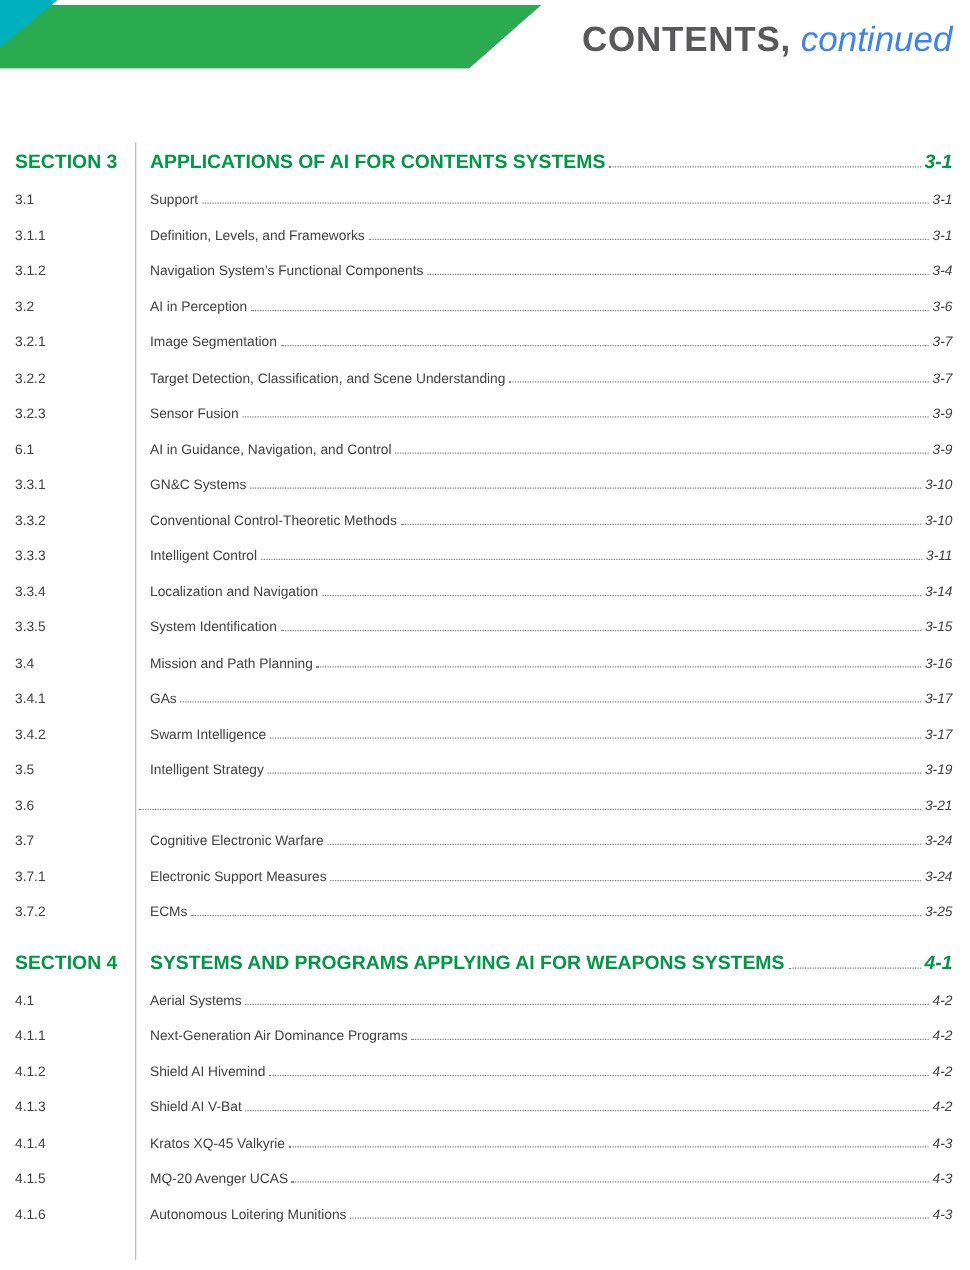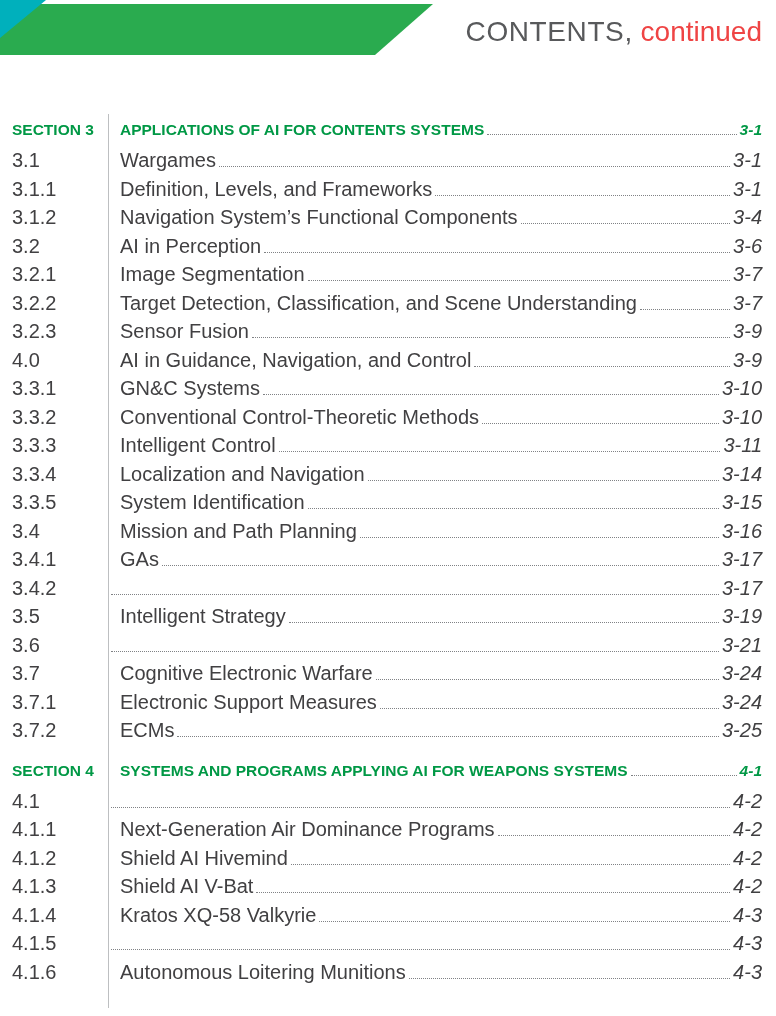--- a/index.html
+++ b/index.html
@@ -24,32 +24,32 @@
     position: absolute; top: 0; left: 0;
     width: 46px; height: 38px;
     background: var(--accent-teal, #00b0bc);
     clip-path: polygon(0 0, 100% 0, 0 100%);
     z-index: 2;
   }
   .title {
     position: absolute; top: 16px; right: 14px;
     font-size: 28px; line-height: 32px; white-space: nowrap;
   }
-  .title-bold { font-weight: normal; color: var(--title-gray, #58595b); letter-spacing: 0.6px; }
-  .title-italic { font-weight: 400; color: #ef4444; text-align: right; }
+  .title-bold { font-weight: bold; color: var(--title-gray, #58595b); letter-spacing: 0.6px; }
+  .title-italic { font-style: italic; font-weight: 400; color: #3b82f6; text-align: right; }
 
   
   .toc { position: relative; height: 954px; padding: 52px 14px 16px 10px; }
   .divider {
     position: absolute; left: 108px; top: 52px; bottom: 8px;
     width: 1px; background: var(--divider-gray, #bdbfc1);
   }
   .toc-section + .toc-section { margin-top: 10px; }
 
-  .toc-row { display: flex; align-items: baseline; font-size: 20px; line-height: 28.5px; }
+  .toc-row { display: flex; align-items: baseline; font-size: 11px; line-height: 28.5px; }
   .section-row {
     font-size: 15.5px; line-height: 32px; font-weight: bold;
     color: var(--heading-green, #009845);
   }
   .col-num { flex: 0 0 98px; padding-left: 2px; white-space: nowrap; }
   .col-title { padding-left: 12px; white-space: nowrap; }
   .dots {
     flex: 1 1 auto; min-width: 14px;
     margin: 0 3px 0 3px;
     border-bottom: 1.6px dotted var(--dots-gray, #808285);
@@ -72,21 +72,21 @@
     <div id="toc-sections">
         <section class="toc-section">
           <div class="toc-row section-row">
             <span class="col-num">SECTION 3</span>
             <span class="col-title">APPLICATIONS OF AI FOR CONTENTS SYSTEMS</span>
             <span class="dots"></span>
             <span class="col-page">3-1</span>
           </div>
           <div class="toc-row entry-row">
             <span class="col-num">3.1</span>
-            <span class="col-title">Wargames</span>
+            <span class="col-title">Support</span>
             <span class="dots"></span>
             <span class="col-page">3-1</span>
           </div>
           <div class="toc-row entry-row">
             <span class="col-num">3.1.1</span>
             <span class="col-title">Definition, Levels, and Frameworks</span>
             <span class="dots"></span>
             <span class="col-page">3-1</span>
           </div>
           <div class="toc-row entry-row">
@@ -113,21 +113,21 @@
             <span class="dots"></span>
             <span class="col-page">3-7</span>
           </div>
           <div class="toc-row entry-row">
             <span class="col-num">3.2.3</span>
             <span class="col-title">Sensor Fusion</span>
             <span class="dots"></span>
             <span class="col-page">3-9</span>
           </div>
           <div class="toc-row entry-row">
-            <span class="col-num">4.0</span>
+            <span class="col-num">6.1</span>
             <span class="col-title">AI in Guidance, Navigation, and Control</span>
             <span class="dots"></span>
             <span class="col-page">3-9</span>
           </div>
           <div class="toc-row entry-row">
             <span class="col-num">3.3.1</span>
             <span class="col-title">GN&amp;C Systems</span>
             <span class="dots"></span>
             <span class="col-page">3-10</span>
           </div>
@@ -162,20 +162,21 @@
             <span class="col-page">3-16</span>
           </div>
           <div class="toc-row entry-row">
             <span class="col-num">3.4.1</span>
             <span class="col-title">GAs</span>
             <span class="dots"></span>
             <span class="col-page">3-17</span>
           </div>
           <div class="toc-row entry-row">
             <span class="col-num">3.4.2</span>
+            <span class="col-title">Swarm Intelligence</span>
             <span class="dots"></span>
             <span class="col-page">3-17</span>
           </div>
           <div class="toc-row entry-row">
             <span class="col-num">3.5</span>
             <span class="col-title">Intelligent Strategy</span>
             <span class="dots"></span>
             <span class="col-page">3-19</span>
           </div>
           <div class="toc-row entry-row">
@@ -204,20 +205,21 @@
         </section>
         <section class="toc-section">
           <div class="toc-row section-row">
             <span class="col-num">SECTION 4</span>
             <span class="col-title">SYSTEMS AND PROGRAMS APPLYING AI FOR WEAPONS SYSTEMS</span>
             <span class="dots"></span>
             <span class="col-page">4-1</span>
           </div>
           <div class="toc-row entry-row">
             <span class="col-num">4.1</span>
+            <span class="col-title">Aerial Systems</span>
             <span class="dots"></span>
             <span class="col-page">4-2</span>
           </div>
           <div class="toc-row entry-row">
             <span class="col-num">4.1.1</span>
             <span class="col-title">Next-Generation Air Dominance Programs</span>
             <span class="dots"></span>
             <span class="col-page">4-2</span>
           </div>
           <div class="toc-row entry-row">
@@ -227,26 +229,27 @@
             <span class="col-page">4-2</span>
           </div>
           <div class="toc-row entry-row">
             <span class="col-num">4.1.3</span>
             <span class="col-title">Shield AI V-Bat</span>
             <span class="dots"></span>
             <span class="col-page">4-2</span>
           </div>
           <div class="toc-row entry-row">
             <span class="col-num">4.1.4</span>
-            <span class="col-title">Kratos XQ-58 Valkyrie</span>
+            <span class="col-title">Kratos XQ-45 Valkyrie</span>
             <span class="dots"></span>
             <span class="col-page">4-3</span>
           </div>
           <div class="toc-row entry-row">
             <span class="col-num">4.1.5</span>
+            <span class="col-title">MQ-20 Avenger UCAS</span>
             <span class="dots"></span>
             <span class="col-page">4-3</span>
           </div>
           <div class="toc-row entry-row">
             <span class="col-num">4.1.6</span>
             <span class="col-title">Autonomous Loitering Munitions</span>
             <span class="dots"></span>
             <span class="col-page">4-3</span>
           </div>
         </section>

